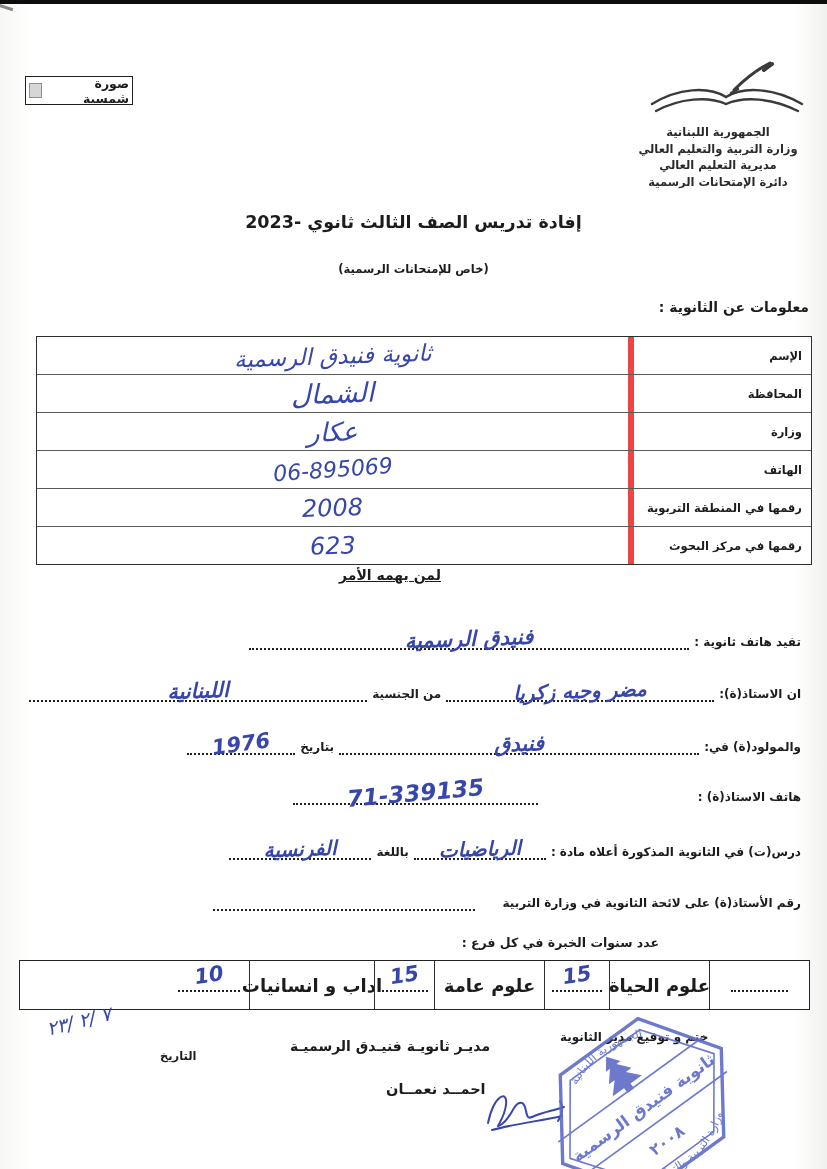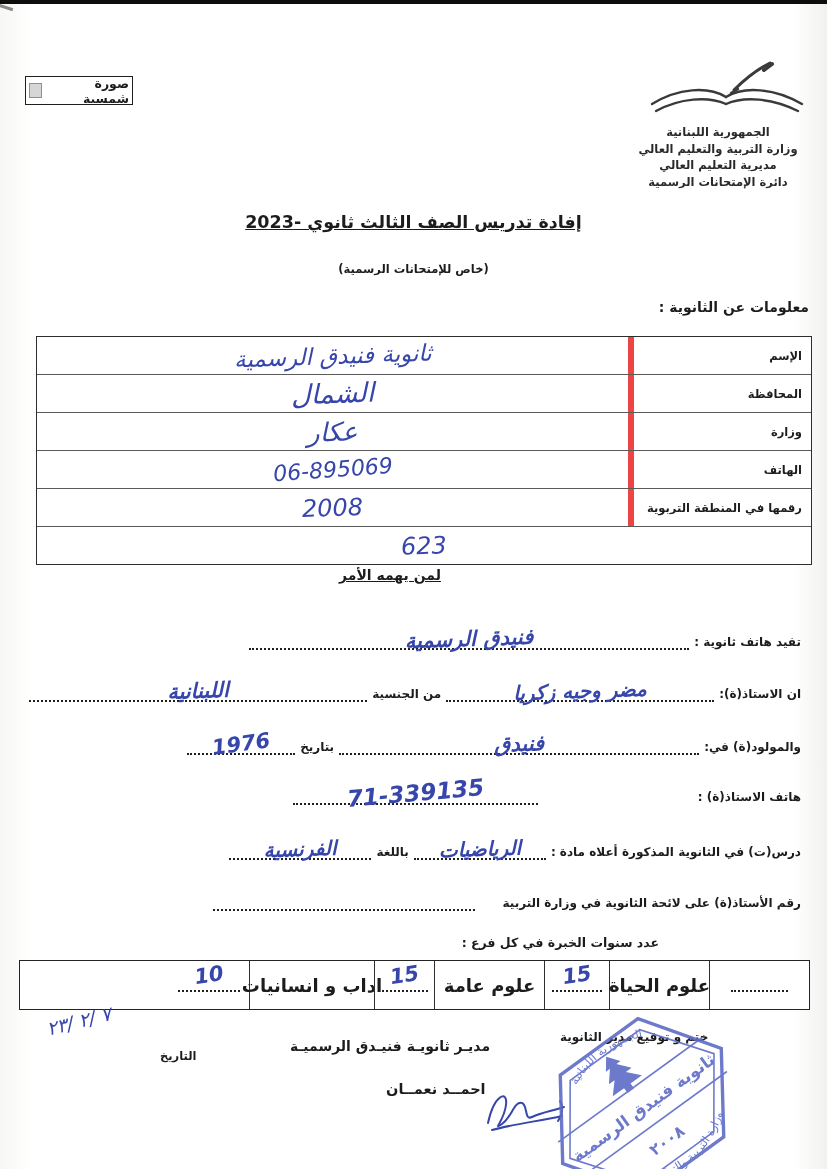--- a/index.html
+++ b/index.html
@@ -16,21 +16,21 @@
     display:flex;align-items:center;justify-content:flex-start;direction:rtl;gap:3px;padding:0 3px;
     font-size:12.5px;font-weight:600;background:#fff;}
   .icon-thumb{width:11px;height:13px;background:#d6d6d6;border:1px solid #8f8f8f;flex:0 0 auto;}
 
   
   .logo{position:absolute;left:646px;top:58px;width:164px;height:66px;}
   .header-text{position:absolute;left:618px;top:124px;width:200px;text-align:center;
     font-size:11.5px;font-weight:600;line-height:16.5px;direction:rtl;color:#2a2a2a;}
 
   .title{position:absolute;top:212px;left:0;width:100%;text-align:center;direction:rtl;}
-  .title span{font-size:17.5px;font-weight:bold;text-decoration:underline;}
+  .title span{font-size:17.5px;font-weight:bold;}
   .subtitle{position:absolute;top:262px;left:0;width:100%;text-align:center;direction:rtl;
     font-size:11.5px;font-weight:bold;}
 
   .info-heading{position:absolute;top:299px;right:18px;font-size:14px;font-weight:bold;direction:rtl;}
 
   
   .info-table{position:absolute;left:36px;top:336px;width:774px;border:1.6px solid #2e2e2e;direction:rtl;background:#fff;}
   .info-row{display:flex;height:37px;border-bottom:1px solid #5a5a5a;}
   .info-row:last-child{border-bottom:none;}
   .info-label{width:168px;border-left:6px solid #ef4444;display:flex;align-items:center;
@@ -137,20 +137,21 @@
         <span class="hand" style="font-size:22px;transform:rotate(-4deg)">06-895069</span>
       </div>
   </div>
   <div class="info-row">
     <div class="info-label">رقمها في المنطقة التربوية</div>
     <div class="info-value">
         <span class="hand" style="font-size:24px">2008</span>
       </div>
   </div>
   <div class="info-row">
+    <div class="info-label">رقمها في مركز البحوث</div>
     <div class="info-value">
         <span class="hand" style="font-size:24px">623</span>
       </div>
   </div>
 </div>
 
 <div class="letter-heading">
   <span>لمن يهمه الأمر</span>
 </div>
 

